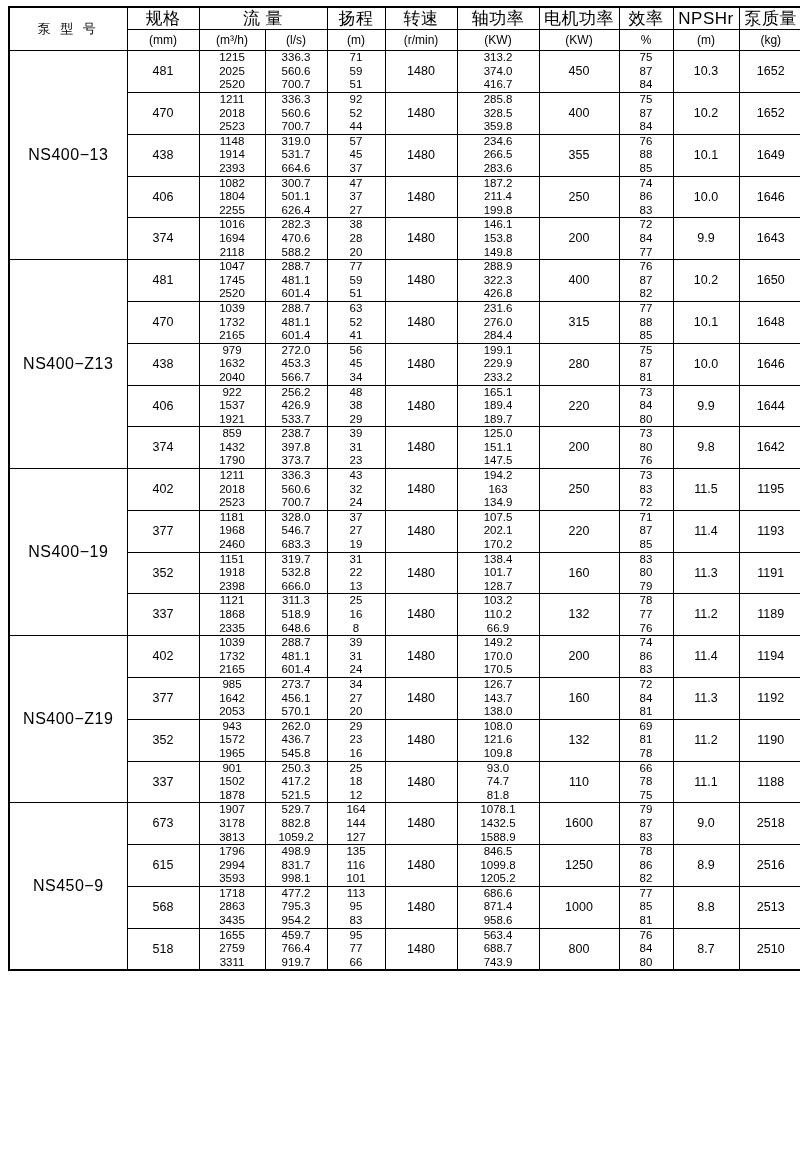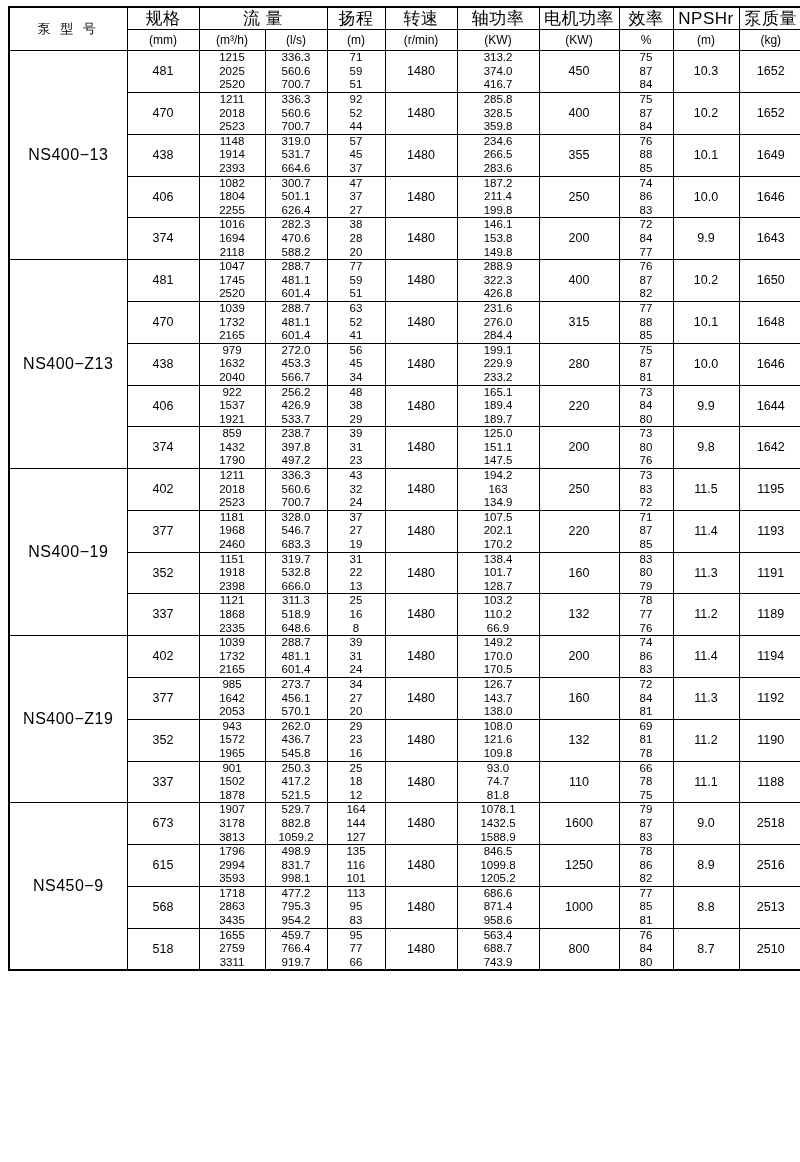--- a/index.html
+++ b/index.html
@@ -421,21 +421,21 @@
         <tr>
           <td class="spec numcol">374</td>
           <td class="triple numcol">
             <div>859</div>
             <div>1432</div>
             <div>1790</div>
           </td>
           <td class="triple numcol">
             <div>238.7</div>
             <div>397.8</div>
-            <div>497.2</div>
+            <div>373.7</div>
           </td>
           <td class="triple numcol">
             <div>39</div>
             <div>31</div>
             <div>23</div>
           </td>
           <td class="speed numcol">1480</td>
           <td class="triple numcol">
             <div>125.0</div>
             <div>151.1</div>

